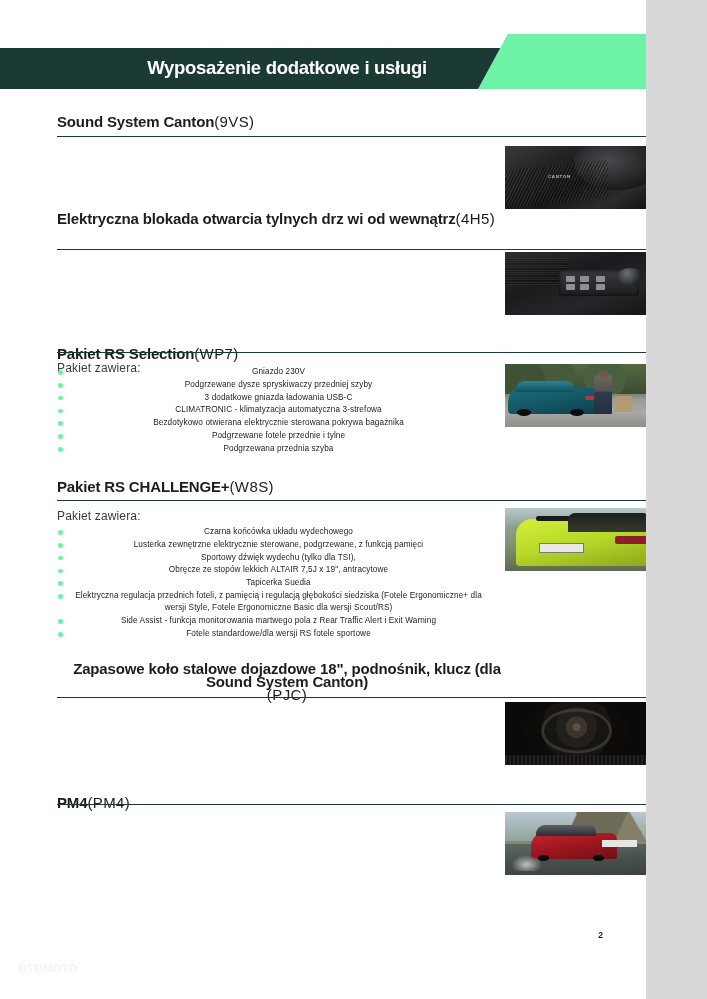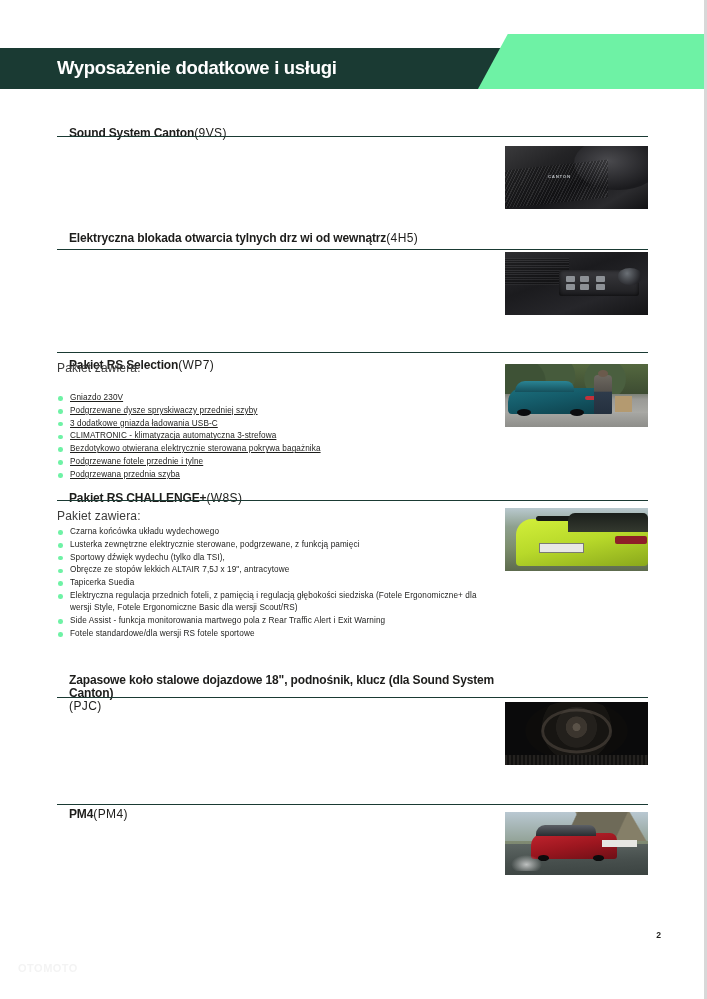--- a/index.html
+++ b/index.html
@@ -2,26 +2,27 @@
 <html><head>
 <meta charset="utf-8">
 <style>
   html, body {
     margin: 0;
     padding: 0;
     background: #d8d8d8;
   }
   .page {
     position: relative;
-    width: 704px;
+    width: 646px;
     height: 999px;
     background: #ffffff;
     overflow: hidden;
     font-family: "Liberation Sans", sans-serif;
     color: #1d1d1b;
+    text-align: center;
   }
 
   
   .header-band {
     position: absolute;
     left: 0;
     top: 48px;
     width: 530px;
     height: 41px;
     background: #1a3a33;
@@ -47,26 +48,26 @@
     background: #6ef2a5;
     clip-path: polygon(13% 0%, 100% 0%, 100% 100%, 0% 100%);
   }
 
   
   .section {
     position: absolute;
     left: 57px;
   }
   .sec-title {
-    font-size: 12px;
+    font-size: 15px;
     font-weight: bold;
     letter-spacing: -0.15px;
     color: #1d1d1b;
     line-height: 13px;
-    margin: 12px;
+    margin: 0;
   }
   .sec-title .code {
     font-weight: normal;
     letter-spacing: 0.4px;
   }
   .rule {
     position: absolute;
     left: 57px;
     width: 591px;
     height: 0;
@@ -291,21 +292,21 @@
       <span>Sound System Canton</span><span class="code">(9VS)</span>
     </div>
   </div>
   <div class="rule" style="top:136px;"></div>
   <div class="photo ph-canton" style="top:146px;height:63px;">
     <div class="blob"></div>
       <div class="grille"></div>
       <div class="badge">CANTON</div>
   </div>
 
-  <div class="section" style="top:220px;">
+  <div class="section" style="top:212px;">
     <div class="sec-title">
       <span>Elektryczna blokada otwarcia tylnych drz wi od wewnątrz</span><span class="code">(4H5)</span>
     </div>
   </div>
   <div class="rule" style="top:249px;"></div>
   <div class="photo ph-door" style="top:252px;height:63px;">
     <div class="speaker"></div>
     <div class="panel">
       <div class="sw" style="left:8%;top:24%;width:11%;height:22%;"></div>
       <div class="sw" style="left:8%;top:56%;width:11%;height:22%;"></div>
@@ -317,21 +318,21 @@
     <div class="knob"></div>
   </div>
 
   <div class="section" style="top:347px;">
     <div class="sec-title">
       <span>Pakiet RS Selection</span><span class="code">(WP7)</span>
     </div>
   </div>
   <div class="rule" style="top:352px;"></div>
   <div class="contains" style="top:361px;">Pakiet zawiera:</div>
-  <ul class="blist" style="top:392px;width:430px;text-decoration:underline;">
+  <ul class="blist" style="top:366px;width:430px;">
     <li>Gniazdo 230V</li>
     <li>Podgrzewane dysze spryskiwaczy przedniej szyby</li>
     <li>3 dodatkowe gniazda ładowania USB-C</li>
     <li>CLIMATRONIC - klimatyzacja automatyczna 3-strefowa</li>
     <li>Bezdotykowo otwierana elektrycznie sterowana pokrywa bagażnika</li>
     <li>Podgrzewane fotele przednie i tylne</li>
     <li>Podgrzewana przednia szyba</li>
   </ul>
   <div class="photo ph-teal" style="top:364px;height:63px;">
     <div class="trees"></div>

